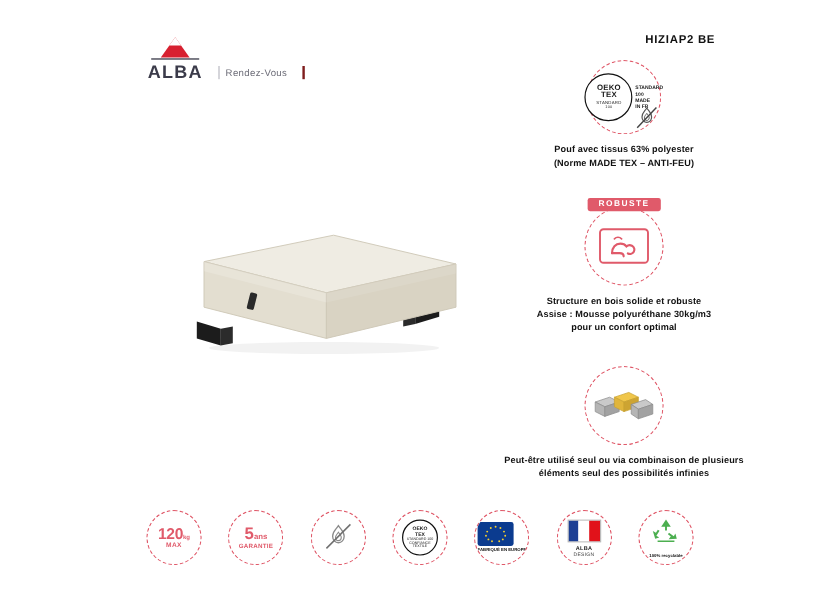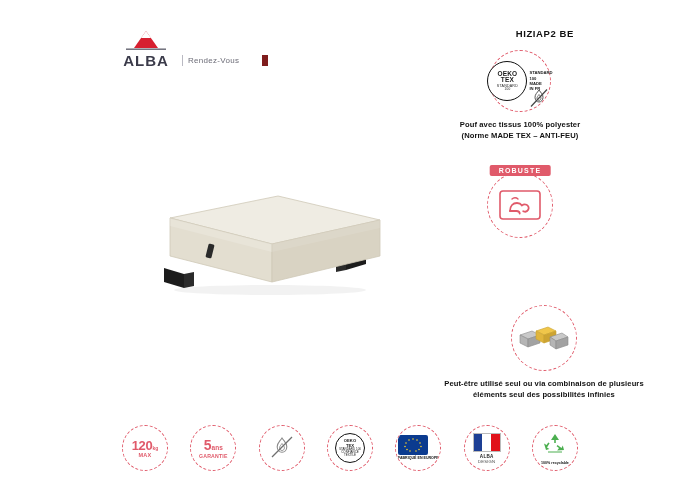--- a/index.html
+++ b/index.html
@@ -22,42 +22,42 @@
     display:flex; align-items:flex-end; gap:8px;
   }
   .alba-logo { width:56px; }
   .alba-mark { display:block; }
   .alba-word {
     font-size:15px; font-weight:bold; letter-spacing:1px;
     color:#3b3b4a; line-height:1; margin-top:1px; text-align:center;
   }
   .rendez {
     font-size:8px; color:#6d6d78; letter-spacing:.3px;
-    border-left:1px solid #b9b9c2; border-right:6px solid #7f1d1d;
-    padding:1px 23px 1px 5px; margin-bottom:2px;
+    border-left:1px solid #b9b9c2; border-right:2px solid #7f1d1d;
+    padding:1px 13px 1px 5px; margin-bottom:2px;
   }
   .ref-code {
-    position:absolute; right:126px; top:28px;
+    position:absolute; right:104px; top:28px;
     font-size:9.5px; font-weight:bold; letter-spacing:.6px; color:#111;padding-left:24px;
   }
   
   .product {
     position:absolute; left:150px; top:190px;
     width:240px; height:120px;
   }
   
   .feature { position:absolute; width:220px; text-align:center; }
   .feature .circle-wrap { display:flex; justify-content:center; }
   .feature .cap {
     font-size:7.6px; font-weight:bold; line-height:1.45;
     color:#111; margin-top:7px; letter-spacing:.1px;
   }
   .f1 { left:410px; top:50px; }
   .f2 { left:410px; top:172px; }
-  .f3 { left:434px; top:305px; }
+  .f3 { left:410px; top:305px; }
 
   .dashcircle {
     width:62px; height:62px; border-radius:50%;
     border:1.4px dashed #e05a6a;
     display:flex; align-items:center; justify-content:center;
     position:relative;
   }
   .dashcircle.big { width:66px; height:66px; }
 
   
@@ -189,38 +189,43 @@
           </div>
         </div>
         <svg class="no-fire" width="26" height="26" viewBox="0 0 26 26">
           <path d="M13 4c2 3 4 4.2 4 7.4 0 2.6-1.8 4.6-4 4.6s-4-2-4-4.6C9 8.2 11 7 13 4z" fill="none" stroke="#555" stroke-width="1"></path>
           <path d="M13 8.5c1 1.6 2 2.2 2 3.7 0 1.2-.9 2.2-2 2.2s-2-1-2-2.2c0-1.5 1-2.1 2-3.7z" fill="none" stroke="#555" stroke-width=".8"></path>
           <line x1="5" y1="20.5" x2="21" y2="3.5" stroke="#444" stroke-width="1.2"></line>
         </svg>
       </div>
     </div>
     <div class="cap">
-      <div>Pouf avec tissus 100% polyester</div>
+      <div>Pouf avec tissus 63% polyester</div>
       <div>(Norme MADE TEX – ANTI-FEU)</div>
     </div>
   </div>
 
   <div class="feature f2">
     <div class="circle-wrap">
       <div class="ribbon-wrap">
         <div class="ribbon">ROBUSTE</div>
         <div class="dashcircle big">
           <svg width="44" height="40" viewBox="0 0 44 40">
             <rect x="2" y="6" width="40" height="28" rx="3" fill="none" stroke="#e05a6a" stroke-width="1.6"></rect>
             <path d="M12 26c0-5 3-8 7-8 2.5 0 4 1 5 2.4 1.4-1.2 3-1.4 4.6-.6 2 1 2.6 3.3 1.6 5-1 1.8-3.2 2.2-5 1.4" fill="none" stroke="#e05a6a" stroke-width="1.8" stroke-linecap="round"></path>
             <path d="M12 26h6.5c2 0 3.2 1.2 3.2 2.6" fill="none" stroke="#e05a6a" stroke-width="1.8" stroke-linecap="round"></path>
             <path d="M14 14c1.6-1.6 4.2-1.8 6 0" fill="none" stroke="#e05a6a" stroke-width="1.4" stroke-linecap="round"></path>
           </svg>
         </div>
       </div>
+    </div>
+    <div class="cap">
+      <div>Structure en bois solide et robuste</div>
+      <div>Assise : Mousse polyuréthane 30kg/m3</div>
+      <div>pour un confort optimal</div>
     </div>
   </div>
 
   <div class="feature f3">
     <div class="circle-wrap">
       <div class="dashcircle big">
         <svg width="52" height="34" viewBox="0 0 52 34">
           <polygon points="2,14 14,10 22,14 10,18" fill="#c9c9c9" stroke="#8c8c8c" stroke-width=".6"></polygon>
           <polygon points="2,14 10,18 10,26 2,22" fill="#b5b5b5" stroke="#8c8c8c" stroke-width=".6"></polygon>
           <polygon points="10,18 22,14 22,22 10,26" fill="#a2a2a2" stroke="#8c8c8c" stroke-width=".6"></polygon>

